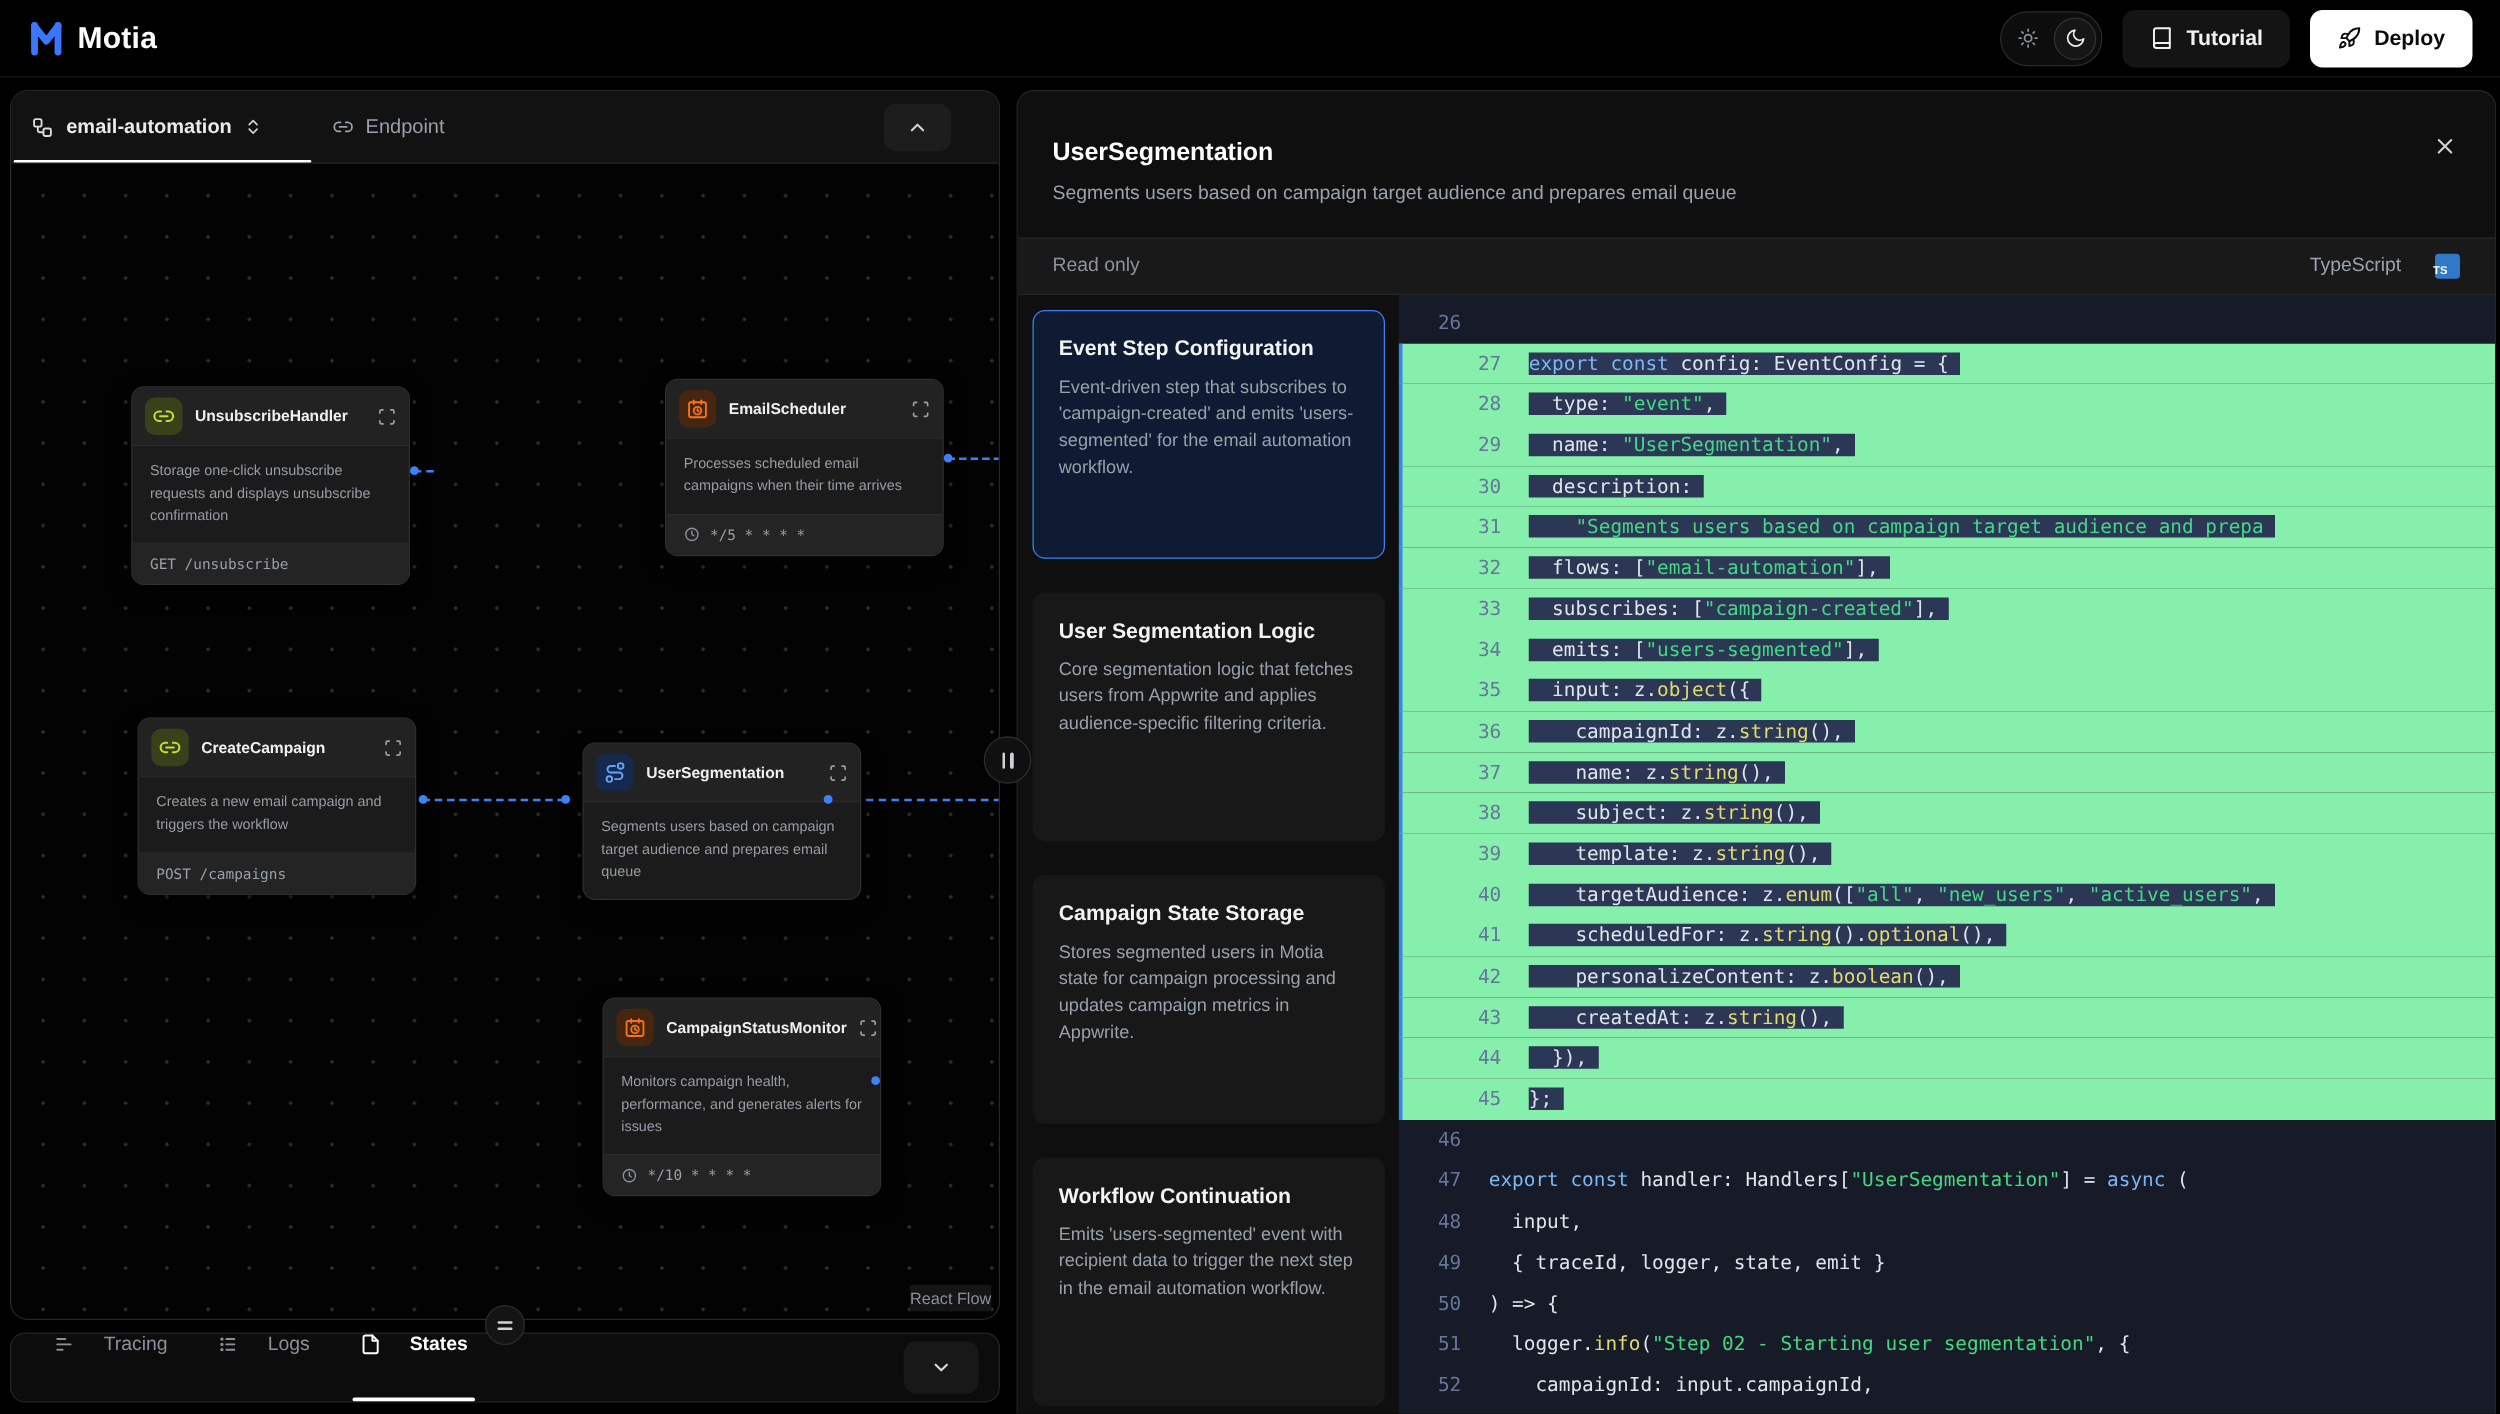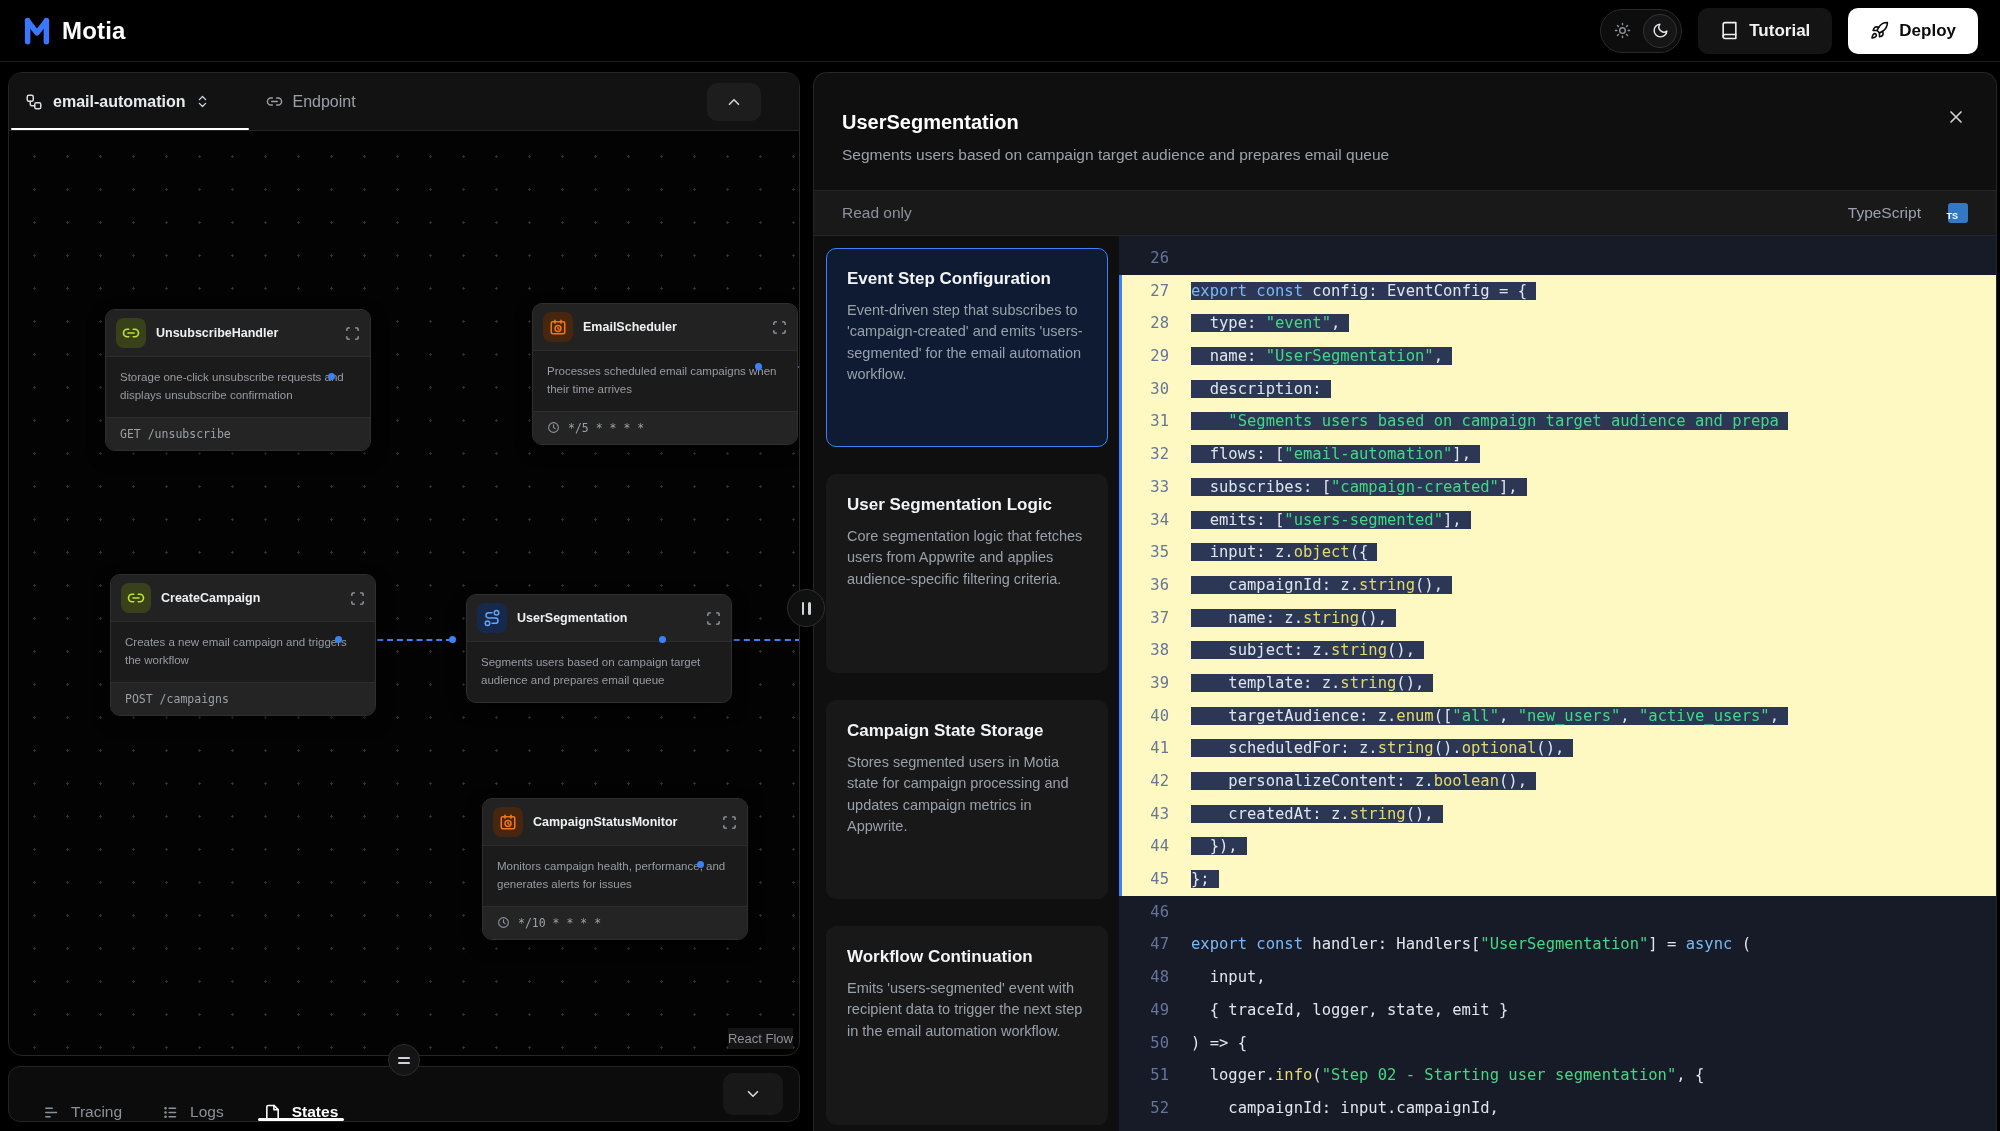--- a/index.html
+++ b/index.html
@@ -35,21 +35,21 @@
   .collapse-btn { position:absolute; right:38px; top:10px; width:54px; height:38px; background:#1d1d1d;
     border-radius:10px; display:flex; align-items:center; justify-content:center; color:#cfd3d9; cursor:pointer; }
 
   .flow-canvas { position:absolute; top:58px; left:0; right:0; bottom:0;
     background-image:radial-gradient(#2f2f2f 1.2px, transparent 1.4px);
     background-size:33px 33px; background-position:9px 9px; overflow:hidden; }
 
   .edge { position:absolute; height:0; border-top:2px dashed #3b82f6; z-index:1; }
   .edge-dot { position:absolute; width:7px; height:7px; border-radius:50%; background:#3b82f6; z-index:3; }
 
-  .node { position:absolute; width:266px; background:#1b1b1b; border:1px solid #2f2f2f; border-radius:10px;
+  .node { position:absolute; width:223px; background:#1b1b1b; border:1px solid #2f2f2f; border-radius:10px;
     box-shadow:0 6px 16px rgba(0,0,0,.5); z-index:2; cursor:pointer; }
   .node-header { display:flex; align-items:center; gap:10px; padding:8px 10px; background:#222; 
     border-bottom:1px solid #2d2d2d; border-radius:10px 10px 0 0; }
   .node-icon { width:30px; height:30px; border-radius:8px; display:flex; align-items:center; justify-content:center; flex:none; }
   .node-icon svg { width:18px; height:18px; }
   .node-icon.api { background:#39411b; }
   .node-icon.cron { background:#46260f; }
   .node-icon.event { background:#16294d; }
   .node-title { flex:1; font-size:12.5px; font-weight:700; color:#eef0f2; }
   .node-expand { color:#9aa0a8; }
@@ -57,21 +57,21 @@
   .node-footer { display:flex; align-items:center; gap:8px; background:#242424; border-top:1px solid #2d2d2d;
     border-radius:0 0 10px 10px; padding:9px 14px; color:#9aa0a8;
     font-family:"DejaVu Sans Mono", monospace; font-size:11.5px; }
 
   .rf-attribution { position:absolute; right:6px; bottom:6px; font-size:13px; color:#8b919a;
     background:#151515; padding:3px 0; }
 
   
   .bottom-bar { position:absolute; left:8px; top:1066px; width:792px; height:56px; background:#0c0c0c;
     border:1px solid #242424; border-radius:12px; display:flex; align-items:stretch; padding:0 16px 0 34px; }
-  .bbar-tab { position:relative; display:flex; align-items:flex-end; gap:11px; margin-right:40px;
+  .bbar-tab { position:relative; display:flex; align-items:flex-start; gap:23px; margin-right:40px;
     color:#8b919a; font-size:15.5px; cursor:pointer; }
   .bbar-tab.active { color:#fff; font-weight:600; }
   .bbar-tab.active::after { content:""; position:absolute; left:-6px; right:-6px; bottom:0; height:3px; background:#fff; border-radius:2px; }
   .bbar-chevron { margin-left:auto; align-self:center; width:60px; height:42px; background:#181818;
     border-radius:10px; display:flex; align-items:center; justify-content:center; color:#d7dadf; cursor:pointer; }
   .drag-handle { position:absolute; left:388px; top:1044px; width:32px; height:32px; border-radius:50%;
     background:#141414; border:1px solid #2b2b2b; z-index:20; display:flex; flex-direction:column;
     align-items:center; justify-content:center; gap:3px; cursor:row-resize; }
   .drag-handle i { width:12px; height:2px; background:#cfd3d9; border-radius:2px; }
 
@@ -101,21 +101,21 @@
   .section-card { background:#181818; border:1.5px solid #181818; border-radius:10px; padding:20px 20px;
     height:199px; margin-bottom:27px; cursor:pointer; overflow:hidden; }
   .section-card.selected { background:#0e1b33; border-color:#3b82f6; }
   .sc-title { font-size:17px; font-weight:700; color:#f3f4f6; margin-bottom:11px; }
   .sc-body { font-size:14.5px; line-height:1.48; color:#98a0aa; }
   .section-card.partial { height:12px; margin-bottom:0; border-radius:12px 12px 0 0; padding:0; }
 
   .code-area { flex:1; background:#171b27; overflow:hidden; padding-top:6px;
     font-family:"DejaVu Sans Mono", monospace; font-size:15.5px; }
   .code-line { position:relative; height:32.7px; line-height:32.7px; white-space:pre; }
-  .code-line.hl { background:#fef9c3; }
+  .code-line.hl { background:#86efac;padding-left:32px; }
   .code-line.hl::before { content:""; position:absolute; left:0; top:0; bottom:0; width:3px; background:#3b82f6; }
   .ln { display:inline-block; width:50px; text-align:right; margin-right:22px; color:#66759b; }
   .lc { white-space:pre; }
   .hl .lc { background:#2b3755; padding-right:9px; }
   .tk-k { color:#7ab7f7; }
   .tk-s { color:#41d983; }
   .tk-f { color:#e2da6e; }
   .tk-p { color:#dfe5ec; }
 </style>
 </head>

